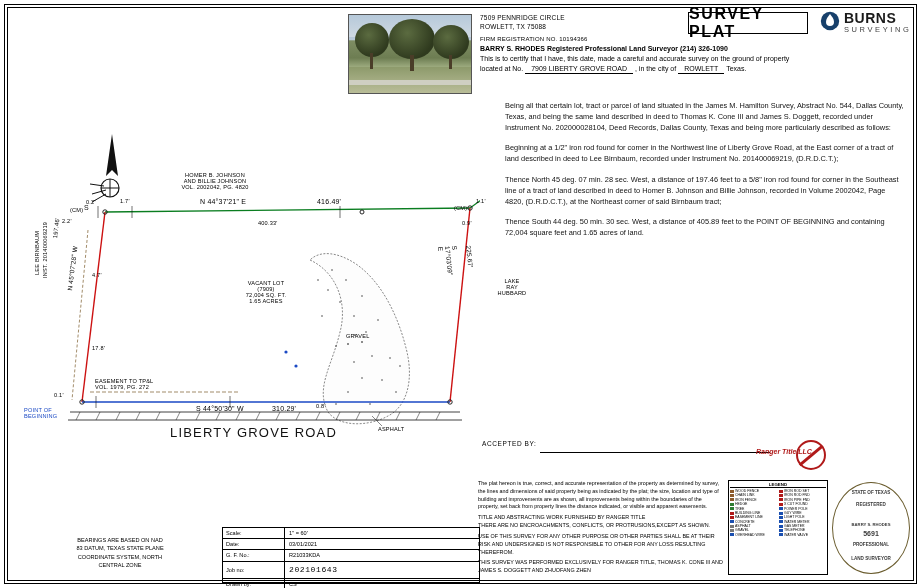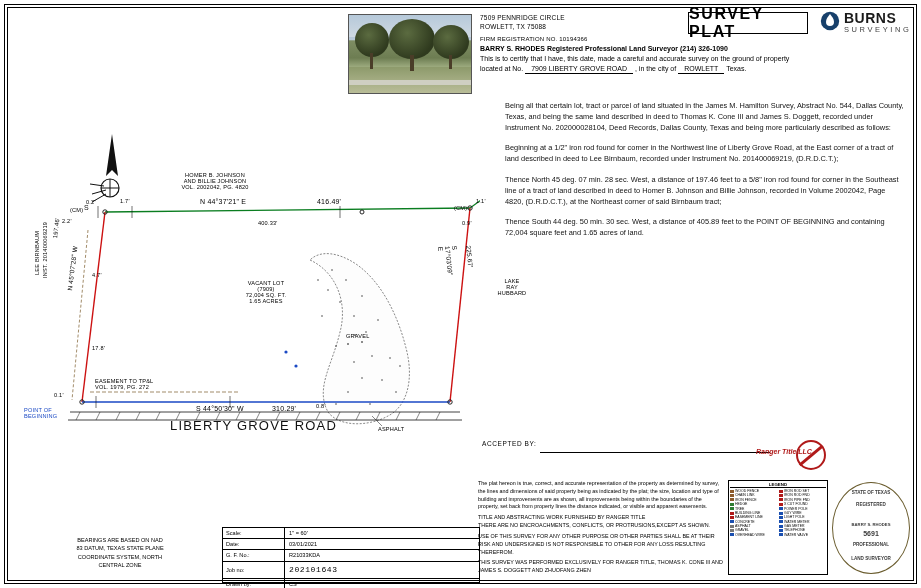--- a/index.html
+++ b/index.html
@@ -79,21 +79,21 @@
   }
   .body-text p { margin:0 0 9px 0; }
 
   
   .draw { position:absolute; left:10px; top:120px; width:470px; height:350px; }
   .lbl { position:absolute; font-size:5.6px; letter-spacing:.2px; }
 
   .north-arrow { position:absolute; left:70px; top:12px; width:60px; height:80px; }
 
   .road-title {
-    position:absolute; left:160px; top:298px; font-size:13px; letter-spacing:1.2px; color:#111;
+    position:absolute; left:160px; top:305px; font-size:13px; letter-spacing:1.2px; color:#111;
   }
 
   
   .accepted {
     position:absolute; left:482px; top:440px; font-size:6.5px; letter-spacing:.6px;
   }
   .accepted-line {
     position:absolute; left:540px; top:452px; width:230px; border-bottom:1px solid #000;
   }
   .notes {

